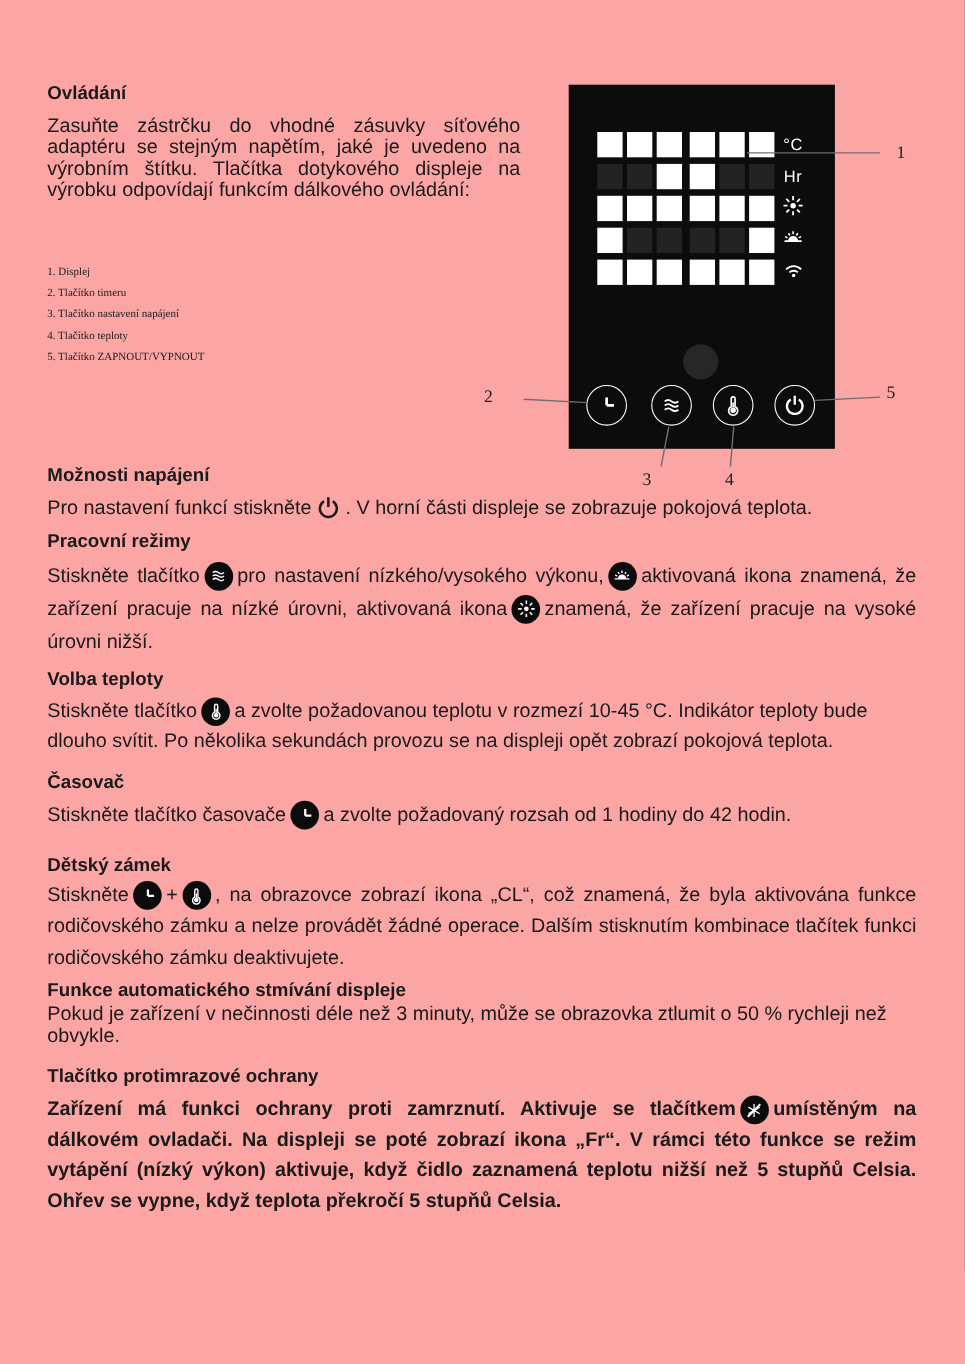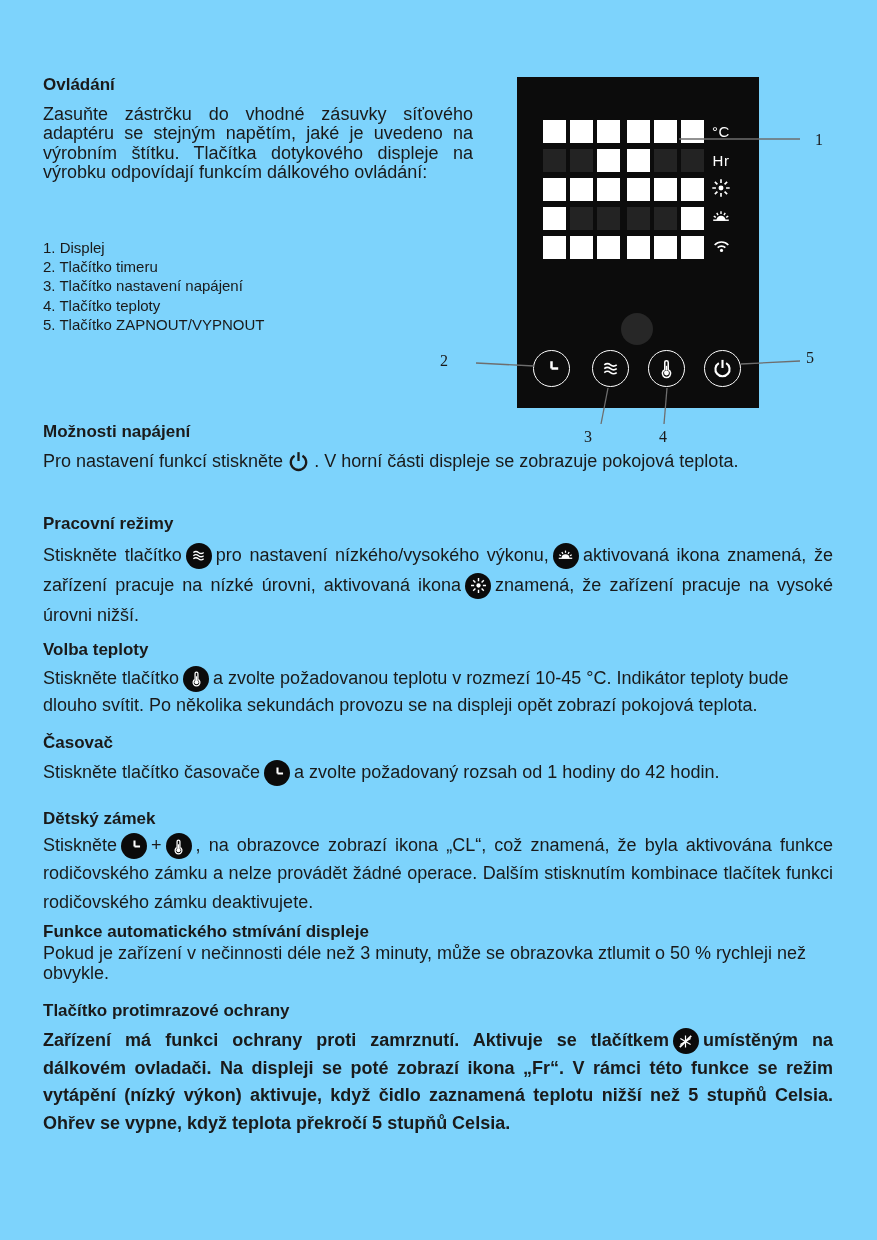--- a/index.html
+++ b/index.html
@@ -1,34 +1,34 @@
 <!DOCTYPE html>
 <html lang="cs"><head>
 <meta charset="utf-8">
 <style>
   html,body{margin:0;padding:0;background:#888;}
   .page{
-    position:relative;width:877px;height:1240px;background:#7dd3fc;
+    position:relative;width:877px;height:1240px;background:#fca5a5;
     font-family:"Liberation Sans",sans-serif;color:#1a1a1a;overflow:hidden;
     margin:0 auto;
   }
   .flow{padding:0 44px 0 43px;}
   h2{font-size:17px;line-height:20px;margin:0;font-weight:bold;color:#1a1a1a;}
   p{margin:0;font-size:18px;line-height:19.4px;color:#1a1a1a;}
   .j{text-align:justify;}
   .w430{width:430px;}
-  .list div{font-size:15px;line-height:19.4px;}
+  .list div{font-size:10px;line-height:19.4px;font-family:Liberation Serif, serif;}
 
   #intro-heading{margin-top:75px;}
   #intro-body{margin-top:10px;}
   #intro-list{margin-top:55px;}
   #po-h{margin-top:87px;}
   #po-p1{margin-top:12px;}
   #po-p2{margin-top:4px;line-height:30px;}
-  #wm-h{margin-top:38px;}
+  #wm-h{margin-top:6px;}
   #wm-p{margin-top:6px;line-height:30px;}
   #vt-h{margin-top:10px;}
   #vt-p{margin-top:5px;line-height:27px;}
   #ti-h{margin-top:14px;}
   #ti-p{margin-top:4px;line-height:30px;}
   #cl-h{margin-top:22px;}
   #cl-p{margin-top:2px;line-height:28.5px;}
   #ad-h{margin-top:6px;}
   #ad-p{margin-top:2px;}
   #fr-h{margin-top:18px;}

